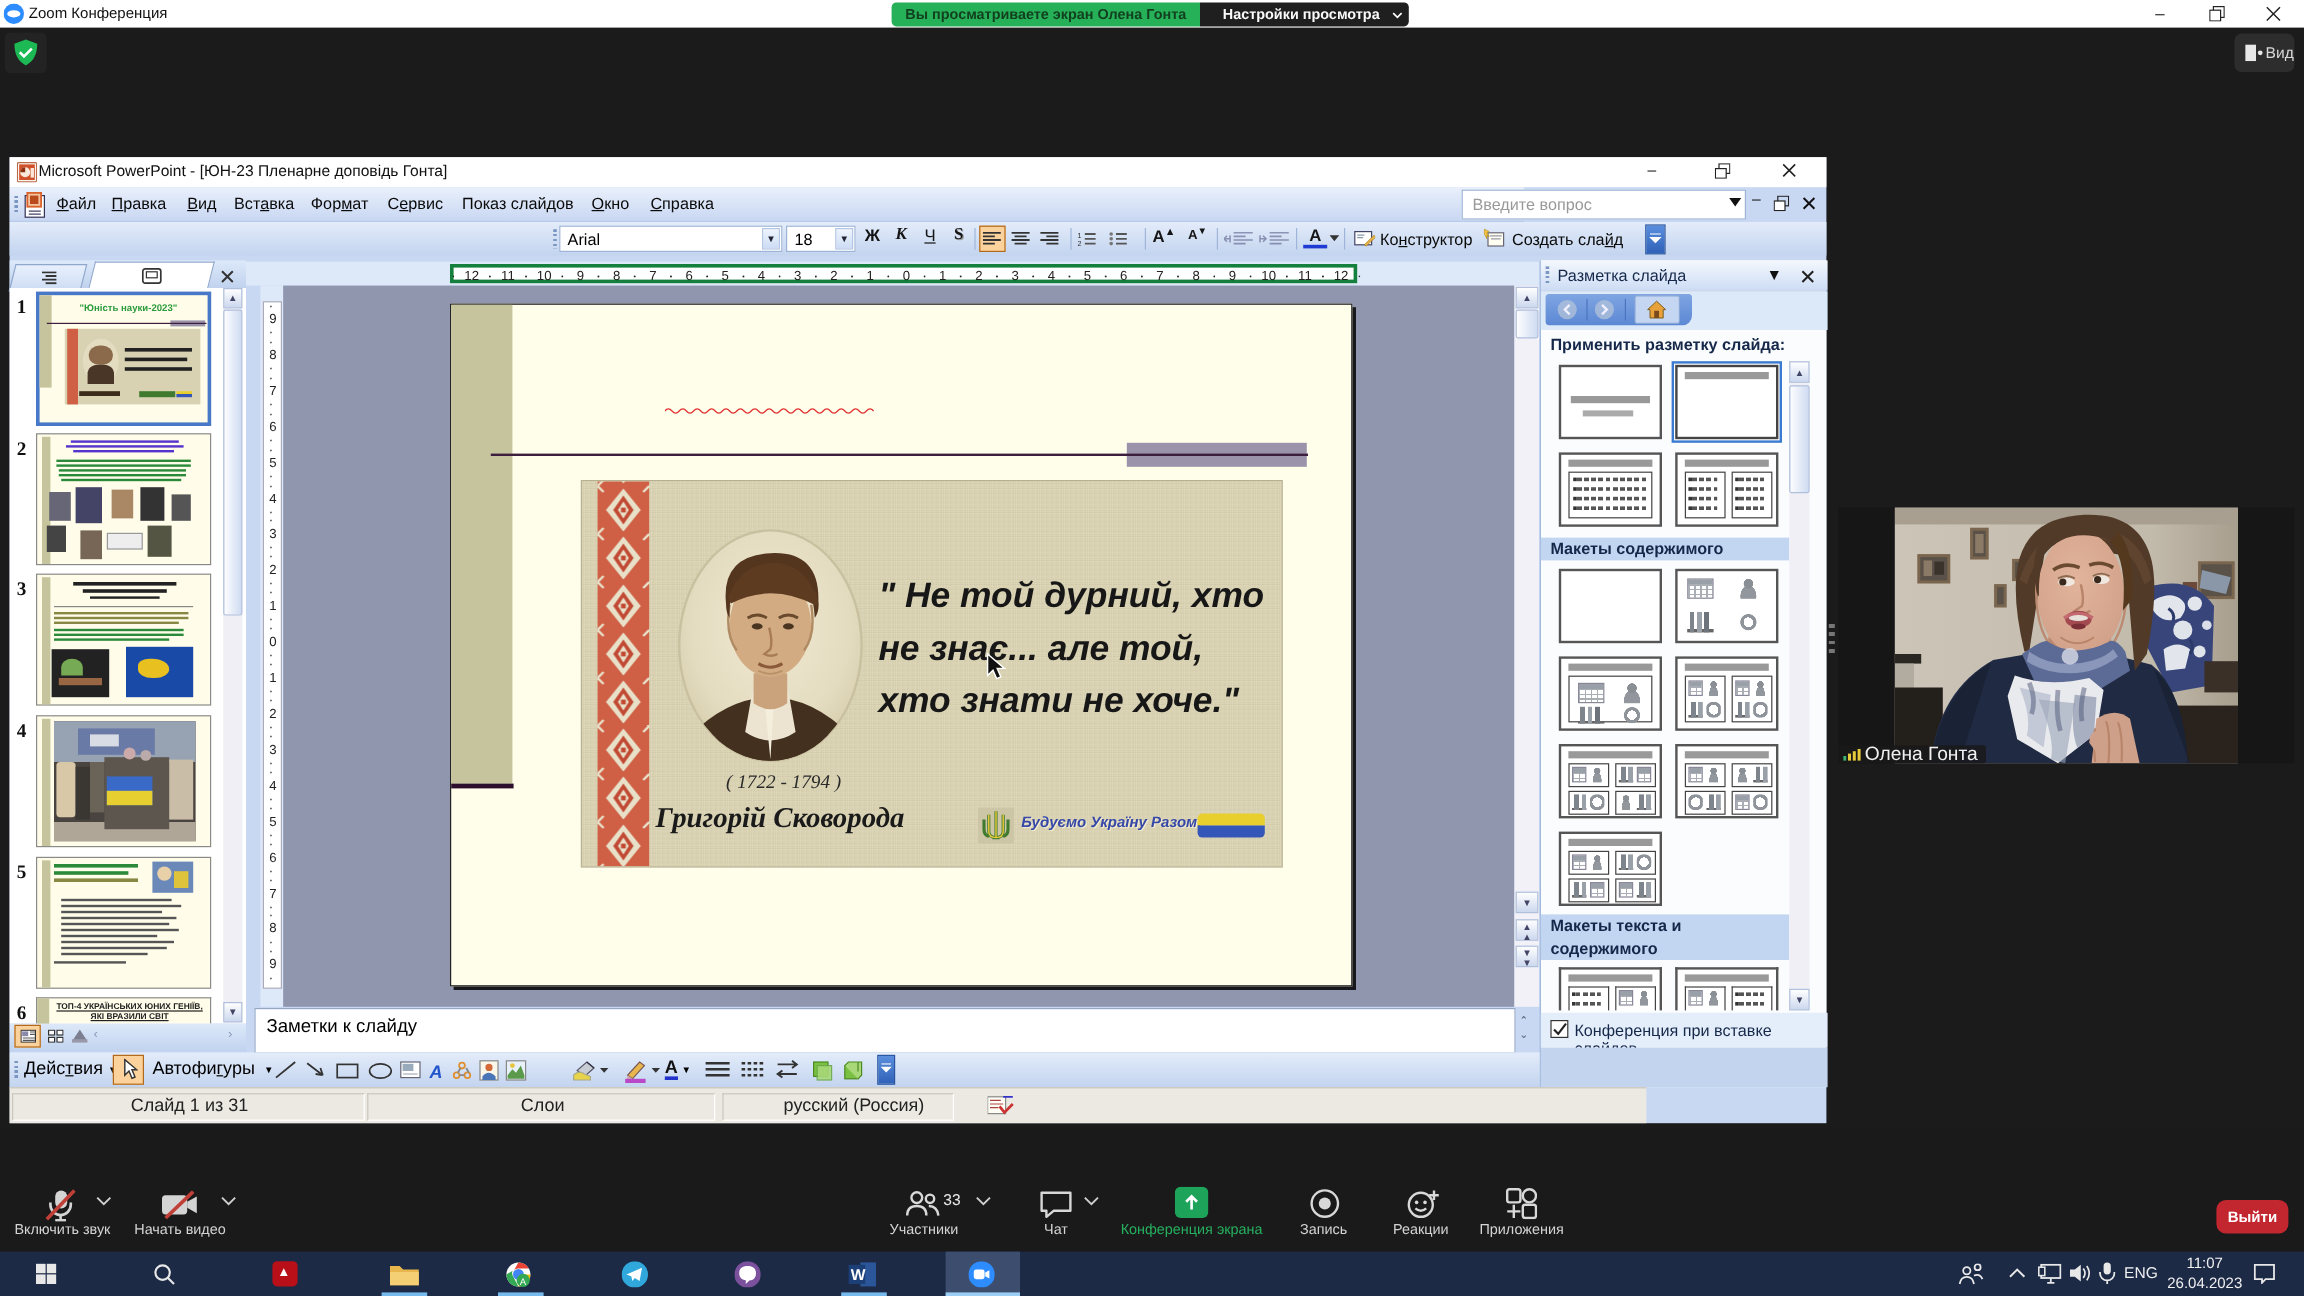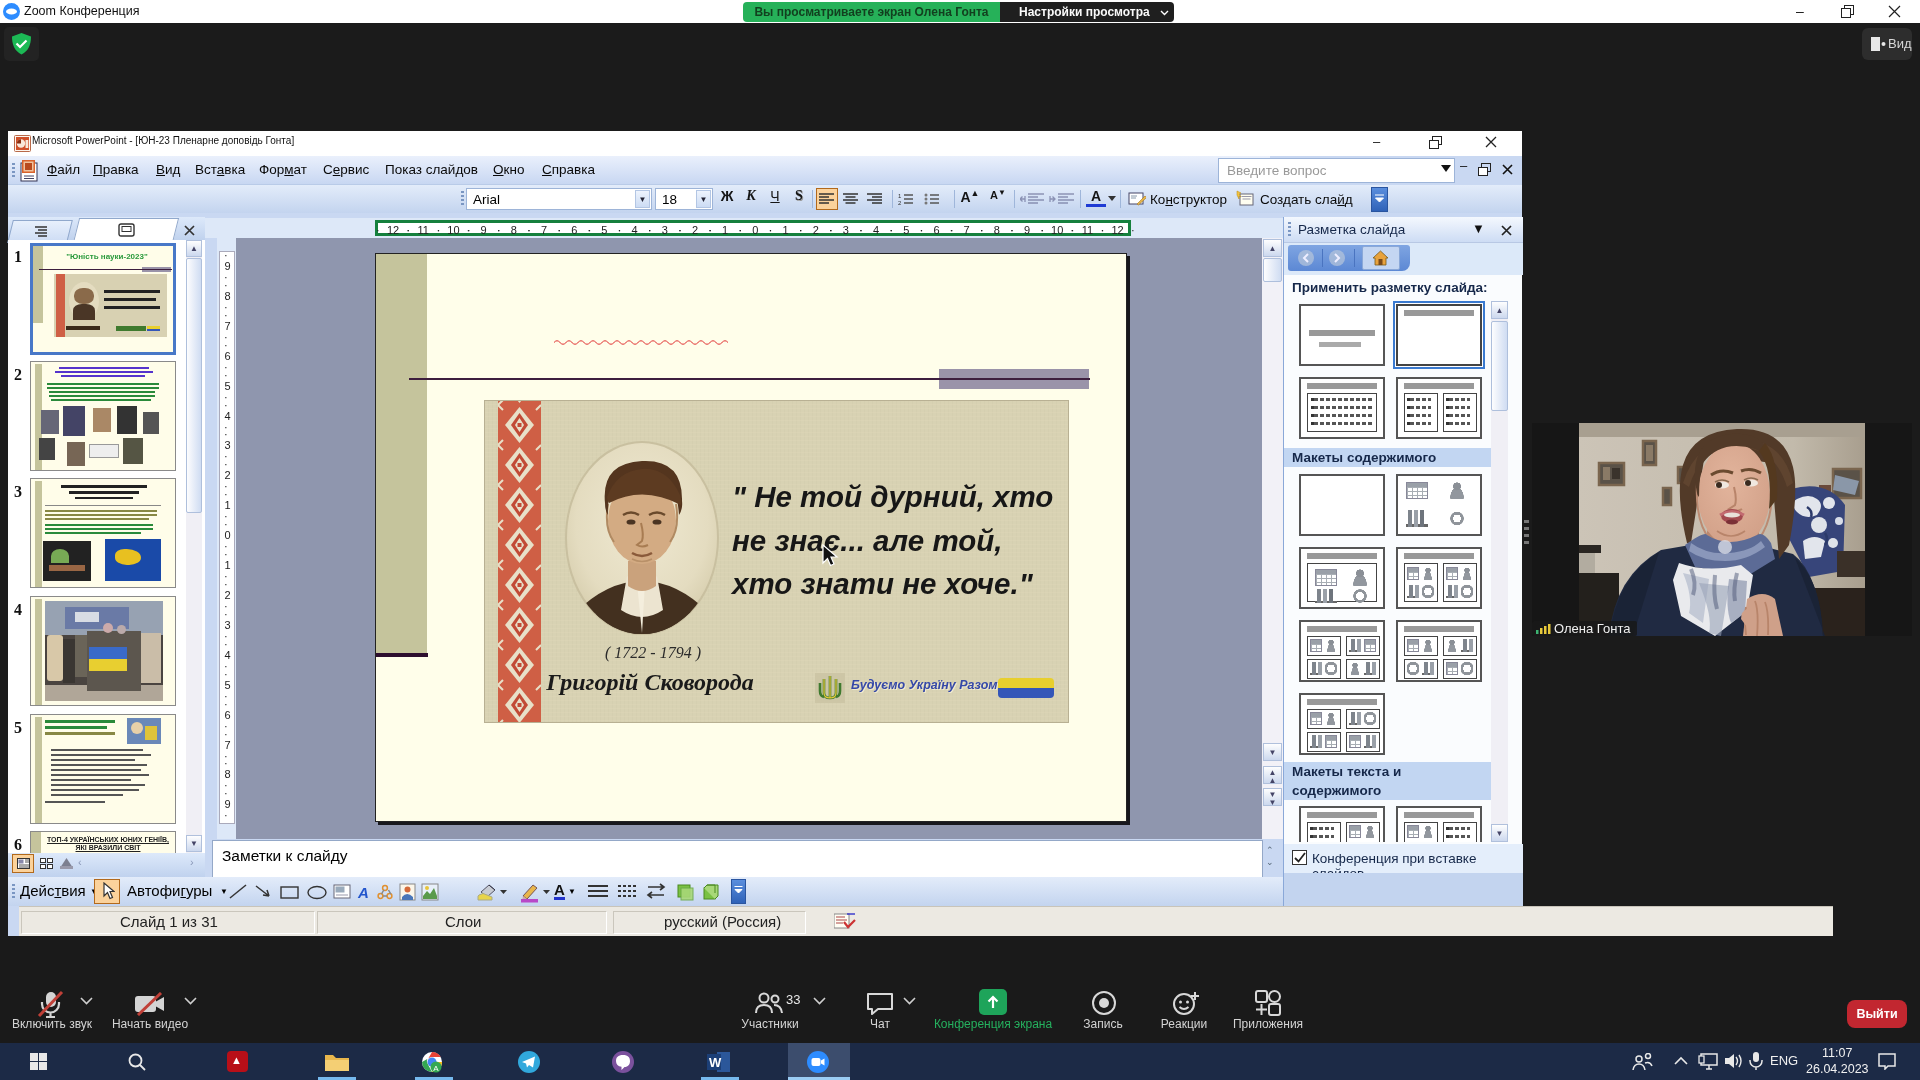--- a/index.html
+++ b/index.html
@@ -46,25 +46,25 @@
 .thumb{position:absolute;left:22px;width:146px;height:110px;background:#fffde9;border:1px solid #8a8a8a}
 
 #marea{left:228px;top:107px;width:1026px;height:601px;background:#8f96ae}
 #hruler{left:197px;top:87px;width:1078px;height:20px;background:#dde8f8}
 #vruler{left:209px;top:107px;width:19px;height:601px;background:#dde8f8}
 #slide{left:367px;top:122px;width:752px;height:569px;background:#fffeea;box-shadow:3px 3px 0 #17171c;border:1px solid #222}
 
 #rpane{left:1275px;top:86px;width:239px;height:689px;background:#fafcfe;border-left:1px solid #8aa8d8}
 #notes{left:204px;top:709px;width:1051px;height:38px;background:#fff;border:1px solid #94a8c8}
 #dtool{left:0;top:746px;width:1275px;height:29px;background:linear-gradient(#e3ecfa,#c3d4ef)}
-#sbar{left:11px;top:775px;width:1814px;height:30px;background:#ece9e2;border-top:1px solid #c8c4ba}
+#sbar{left:0;top:775px;width:1364px;height:30px;background:#ece9e2;border-top:1px solid #c8c4ba}
 
 #camwin{left:1532px;top:423px;width:380px;height:213px;background:#161616}
 #cam{position:absolute;left:47px;top:0;width:286px;height:213px;background:#b9b1a4;overflow:hidden}
-#ctag{position:absolute;left:0;top:198px;height:15px;background:rgba(24,24,24,.82);color:#f0f0f0;font-size:13px;line-height:15px;padding:0 7px 0 22px;border-radius:2px}
+#ctag{position:absolute;left:0;top:198px;height:15px;background:rgba(24,24,24,.82);color:#f0f0f0;font-size:16px;line-height:15px;padding:0 7px 0 22px;border-radius:2px}
 
 #zbar{left:0;top:940px;width:1920px;height:103px;background:#1a1a1a}
 .zlbl{position:absolute;top:77px;font-size:12px;color:#d4d4d4;text-align:center;width:140px}
 
 #tbar{left:0;top:1043px;width:1920px;height:37px;background:#1c2a46;color:#fff}
 </style></head>
 <body>
 <div id="root">
 
   <div class="abs" id="ztitle"></div>
@@ -98,21 +98,21 @@
 
   <div class="abs" id="ppt">
     <div class="abs" id="ptitle">
       <svg class="abs" style="left:6px;top:4px" width="17" height="17">
           <rect x="0.5" y="0.5" width="16" height="16" rx="1" fill="#fdf6ee" stroke="#b86a4a"></rect>
           <rect x="2" y="2" width="13" height="13" fill="#d0502a"></rect>
           <circle cx="7" cy="8.5" r="4.2" fill="#f8e8da"></circle>
           <path d="M7 8.5V4.3A4.2 4.2 0 0 0 2.8 8.5Z" fill="#8a2f12"></path>
           <rect x="11.5" y="5" width="2.8" height="8" fill="#f8e8da"></rect>
         </svg>
-      <span class="abs" style="left:24px;top:4px;font-size:10px">Microsoft PowerPoint - [ЮН-23 Пленарне доповідь Гонта]</span>
+      <span class="abs" style="left:24px;top:4px;font-size:13px">Microsoft PowerPoint - [ЮН-23 Пленарне доповідь Гонта]</span>
       <span class="abs" style="left:1365px;top:3px;font-size:13px">–</span>
       <svg class="abs" style="left:1421px;top:5px" width="13" height="13">
           <rect x="3.5" y="0.5" width="9" height="8" fill="none" stroke="#222"></rect>
           <rect x="0.5" y="4.5" width="9" height="8" fill="#fff" stroke="#222"></rect>
         </svg>
       <svg class="abs" style="left:1477px;top:5px" width="12" height="12">
           <path d="M1 1l10 10M11 1L1 11" stroke="#222" stroke-width="1.3"></path>
         </svg>
     </div>
     <div class="abs" id="pmenu">

